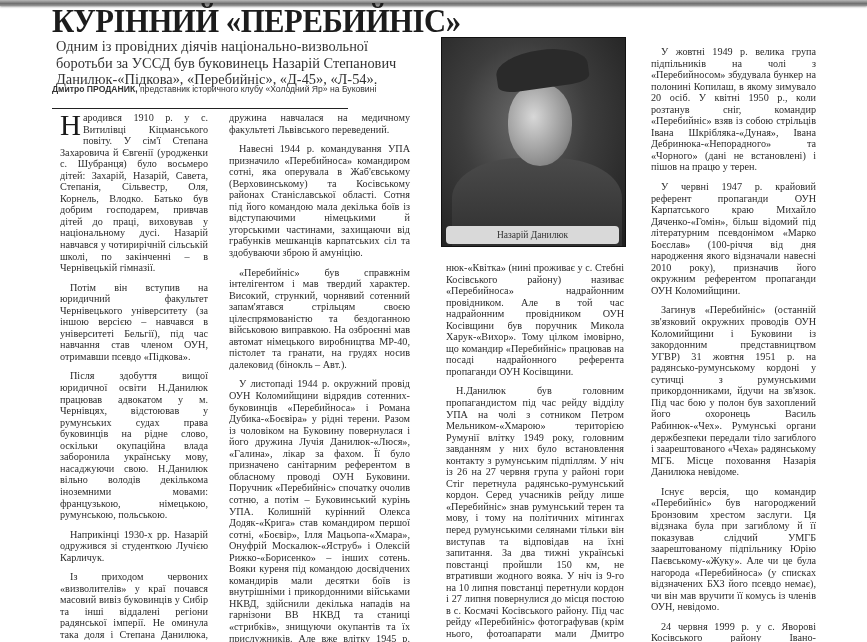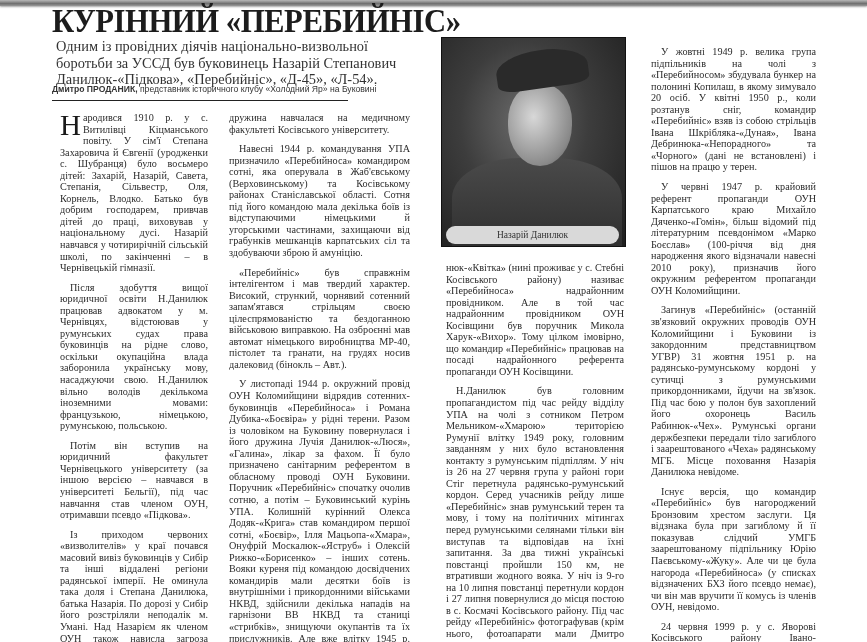--- a/index.html
+++ b/index.html
@@ -19,21 +19,21 @@
     font-weight:bold; font-size:33px; line-height:34px; letter-spacing:-0.5px;
     color:#1c1c1c; transform:scaleX(0.93); transform-origin:left top; white-space:nowrap;
   }
   .lead {
     position:absolute; left:52px; top:34px; width:372px; margin:4px;
     font-size:14.4px; line-height:16.5px; color:#333;
   }
   .byline {
     position:absolute; left:52px; top:84px; width:296px; height:14px;
     font-family:"Liberation Sans","DejaVu Sans",sans-serif; font-size:8.6px; color:#333;
-    border-bottom:1.5px solid #222; padding-bottom:2px; white-space:nowrap;
+    border-bottom:1.5px solid #222; padding-bottom:10px; white-space:nowrap;
   }
   .byline b { font-weight:bold; }
   .col {
     position:absolute; font-size:10.2px; line-height:11.55px; text-align:justify;
     color:#2b2b2b;
   }
   .col p { margin:8px; text-indent:10px; hyphens:auto; }
   .col p.first { text-indent:0; }
   .dropcap {
     float:left; font-size:29px; line-height:24px; margin:1px 2px 0 0; color:#1a1a1a;
@@ -55,46 +55,47 @@
     position:absolute; left:66px; top:46px; width:64px; height:82px;
     background:radial-gradient(ellipse at 40% 40%, #d8d8d8, #8a8a8a 70%, #555);
     border-radius:45% 45% 50% 50%;
   }
   .photo .coat {
     position:absolute; left:10px; top:120px; width:170px; height:100px;
     background:linear-gradient(#4a4a4a,#2c2c2c); border-radius:40% 40% 0 0;
   }
   .caption {
     position:absolute; left:446px; top:226px; width:173px; height:18px;
-    background:#d9d9d9; border-radius:9px; text-align:center;
+    background:#d9d9d9; border-radius:4px; text-align:center;
     font-size:9.5px; line-height:18px; color:#333;
   }
 </style>
 </head>
 <body>
 
 <div class="topbar"></div>
 
 <h1 class="title">КУРІННИЙ «ПЕРЕБИЙНІС»</h1>
 <p class="lead">Одним із провідних діячів національно-визвольної боротьби за УССД був буковинець Назарій Степанович Данилюк-«Підкова», «Перебийніс», «Д-45», «Л-54».</p>
 <div class="byline">
   <b>Дмитро ПРОДАНИК,</b>
   <span>представник історичного клубу «Холодний Яр» на Буковині</span>
 </div>
 
 <div class="col" id="col1">
   <p class="first"><span class="dropcap">Н</span><span>ародився 1910 р. у с. Витилівці Кіцманського повіту. У сім'ї Степана Захаровича й Євгенії (уродженки с. Шубранця) було восьмеро дітей: Захарій, Назарій, Савета, Степанія, Сільвестр, Оля, Корнель, Влодко. Батько був добрим господарем, привчав дітей до праці, виховував у національному дусі. Назарій навчався у чотирирічній сільській школі, по закінченні – в Чернівецькій гімназії.</span></p>
+  <p>Потім він вступив на юридичний факультет Чернівецького університету (за іншою версією – навчався в університеті Бельгії), під час навчання став членом ОУН, отримавши псевдо «Підкова».</p>
   <p>Після здобуття вищої юридичної освіти Н.Данилюк працював адвокатом у м. Чернівцях, відстоював у румунських судах права буковинців на рідне слово, оскільки окупаційна влада заборонила українську мову, насаджуючи свою. Н.Данилюк вільно володів декількома іноземними мовами: французькою, німецькою, румунською, польською.</p>
-  <p>Потім він вступив на юридичний факультет Чернівецького університету (за іншою версією – навчався в університеті Бельгії), під час навчання став членом ОУН, отримавши псевдо «Підкова».</p>
+  <p>Наприкінці 1930-х рр. Назарій одружився зі студенткою Лучією Карличук.</p>
   <p>Із приходом червоних «визволителів» у краї почався масовий вивіз буковинців у Сибір та інші віддалені регіони радянської імперії. Не оминула така доля і Степана Данилюка, батька Назарія. По дорозі у Сибір його розстріляли неподалік м. Умані. Над Назарієм як членом ОУН також нависла загроза арешту органами НКВД, але почалася німецько-радянської війна.</p>
 
 </div>
 
 <div class="col" id="col2">
-  <p class="first">дружина навчалася на медичному факультеті Косівського університету.</p>
+  <p class="first">дружина навчалася на медичному факультеті Львівського переведений.</p>
   <p>Навесні 1944 р. командування УПА призначило «Перебийноса» командиром сотні, яка оперувала в Жаб'євському (Верховинському) та Косівському районах Станіславської області. Сотня під його командою мала декілька боїв із відступаючими німецькими й угорськими частинами, захищаючи від грабунків мешканців карпатських сіл та здобуваючи зброю й амуніцію.</p>
   <p>«Перебийніс» був справжнім інтелігентом і мав твердий характер. Високий, стрункий, чорнявий сотенний запам'ятався стрільцям своєю цілеспрямованістю та бездоганною військовою виправкою. На озброєнні мав автомат німецького виробництва МР-40, пістолет та гранати, на грудях носив далековид (бінокль – Авт.).</p>
   <p>У листопаді 1944 р. окружний провід ОУН Коломийщини відрядив сотенних-буковинців «Перебийноса» і Романа Дубика-«Боєвіра» у рідні терени. Разом із чоловіком на Буковину повернулася і його дружина Лучія Данилюк-«Люся», «Галина», лікар за фахом. Її було призначено санітарним референтом в обласному проводі ОУН Буковини. Поручник «Перебийніс» спочатку очолив сотню, а потім – Буковинський курінь УПА. Колишній курінний Олекса Додяк-«Крига» став командиром першої сотні, «Боєвір», Ілля Мацьопа-«Хмара», Онуфрій Москалюк-«Яструб» і Олексій Рижко-«Борисенко» – інших сотень. Вояки куреня під командою досвідчених командирів мали десятки боїв із внутрішніми і прикордонними військами НКВД, здійснили декілька нападів на гарнізони ВВ НКВД та станиці «стрибків», знищуючи окупантів та їх прислужників. Але вже влітку 1945 р. Буковинський курінь було розформовано.</p>
   <p>У листопаді 1946 р. «Перебийніс» був переведений до теренової мережі ОУН, від серпня 1947 р. він – член окружного проводу ОУН Коломийщини. Колишня підпільниця Василина Петріянчук-Дом-</p>
 </div>
 
 <div class="photo">
   <div class="coat"></div>
   <div class="face"></div>
   <div class="cap-hat"></div>

